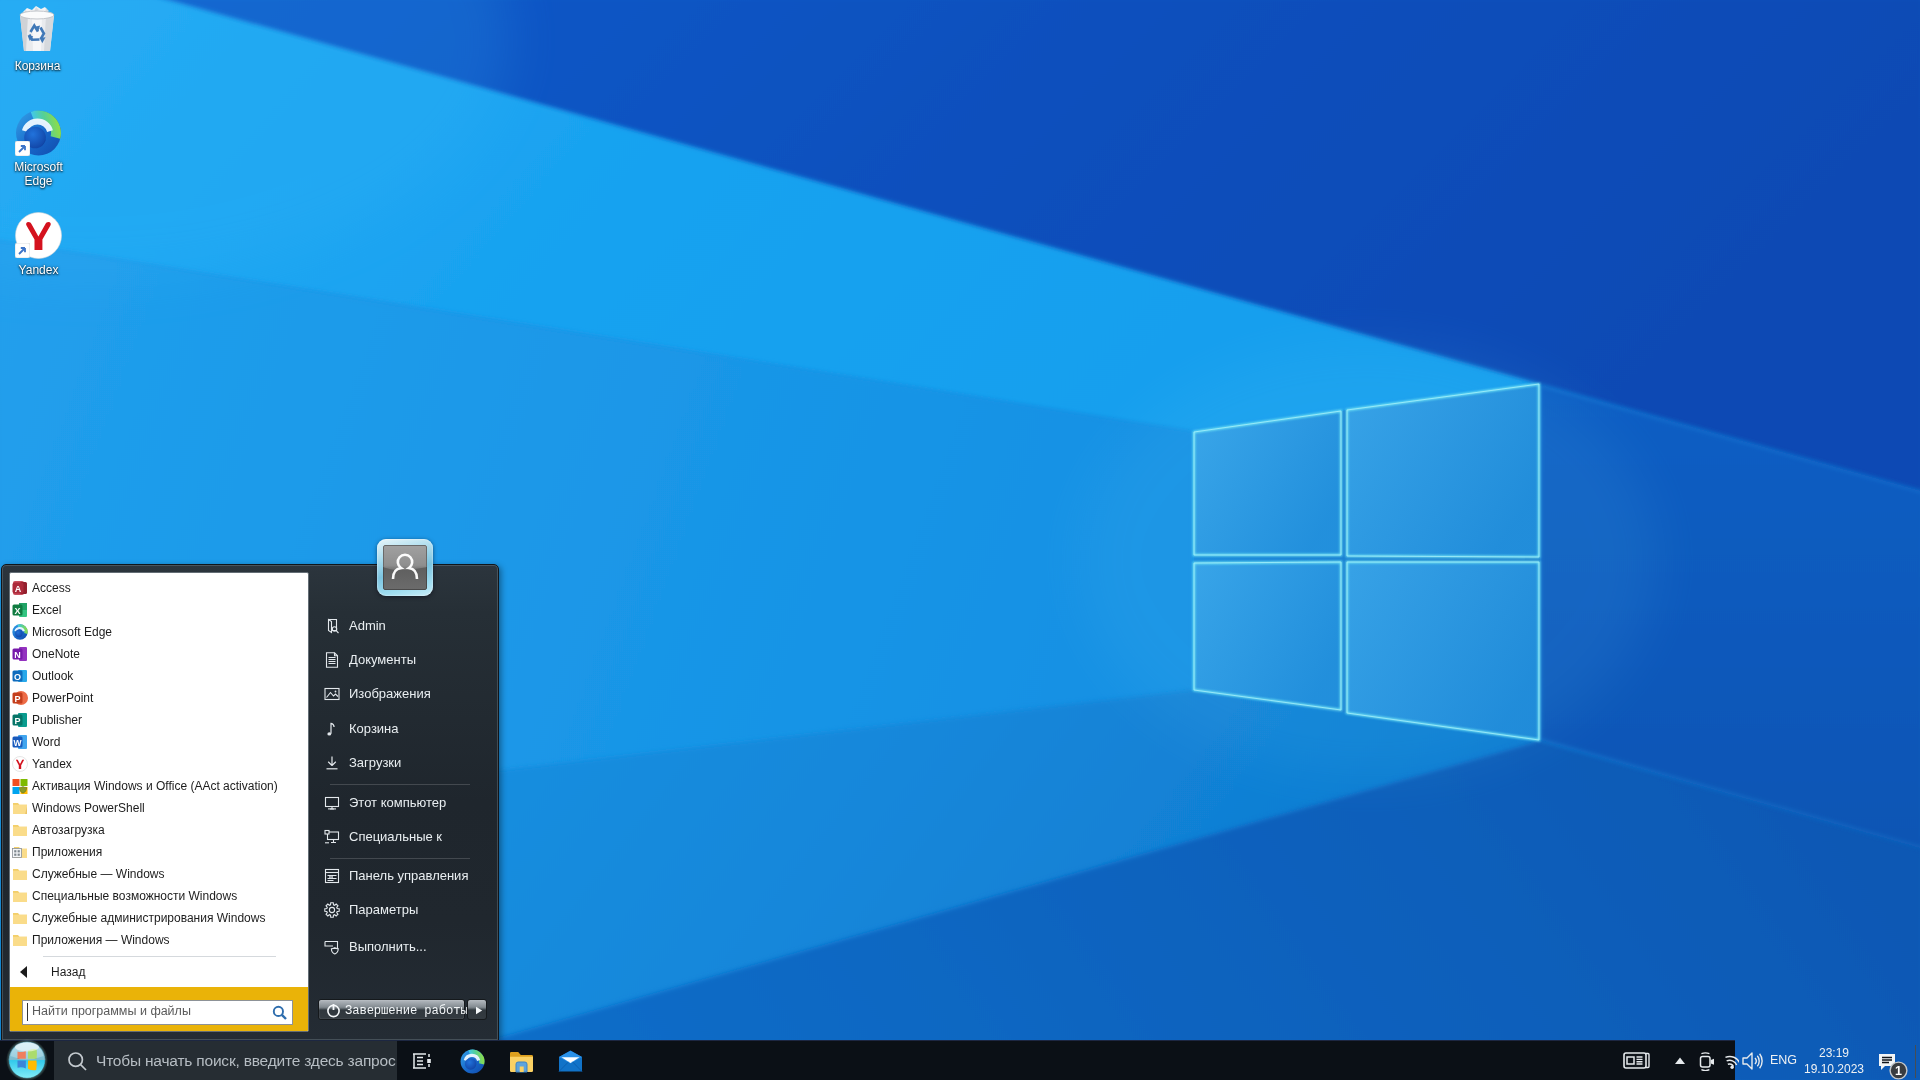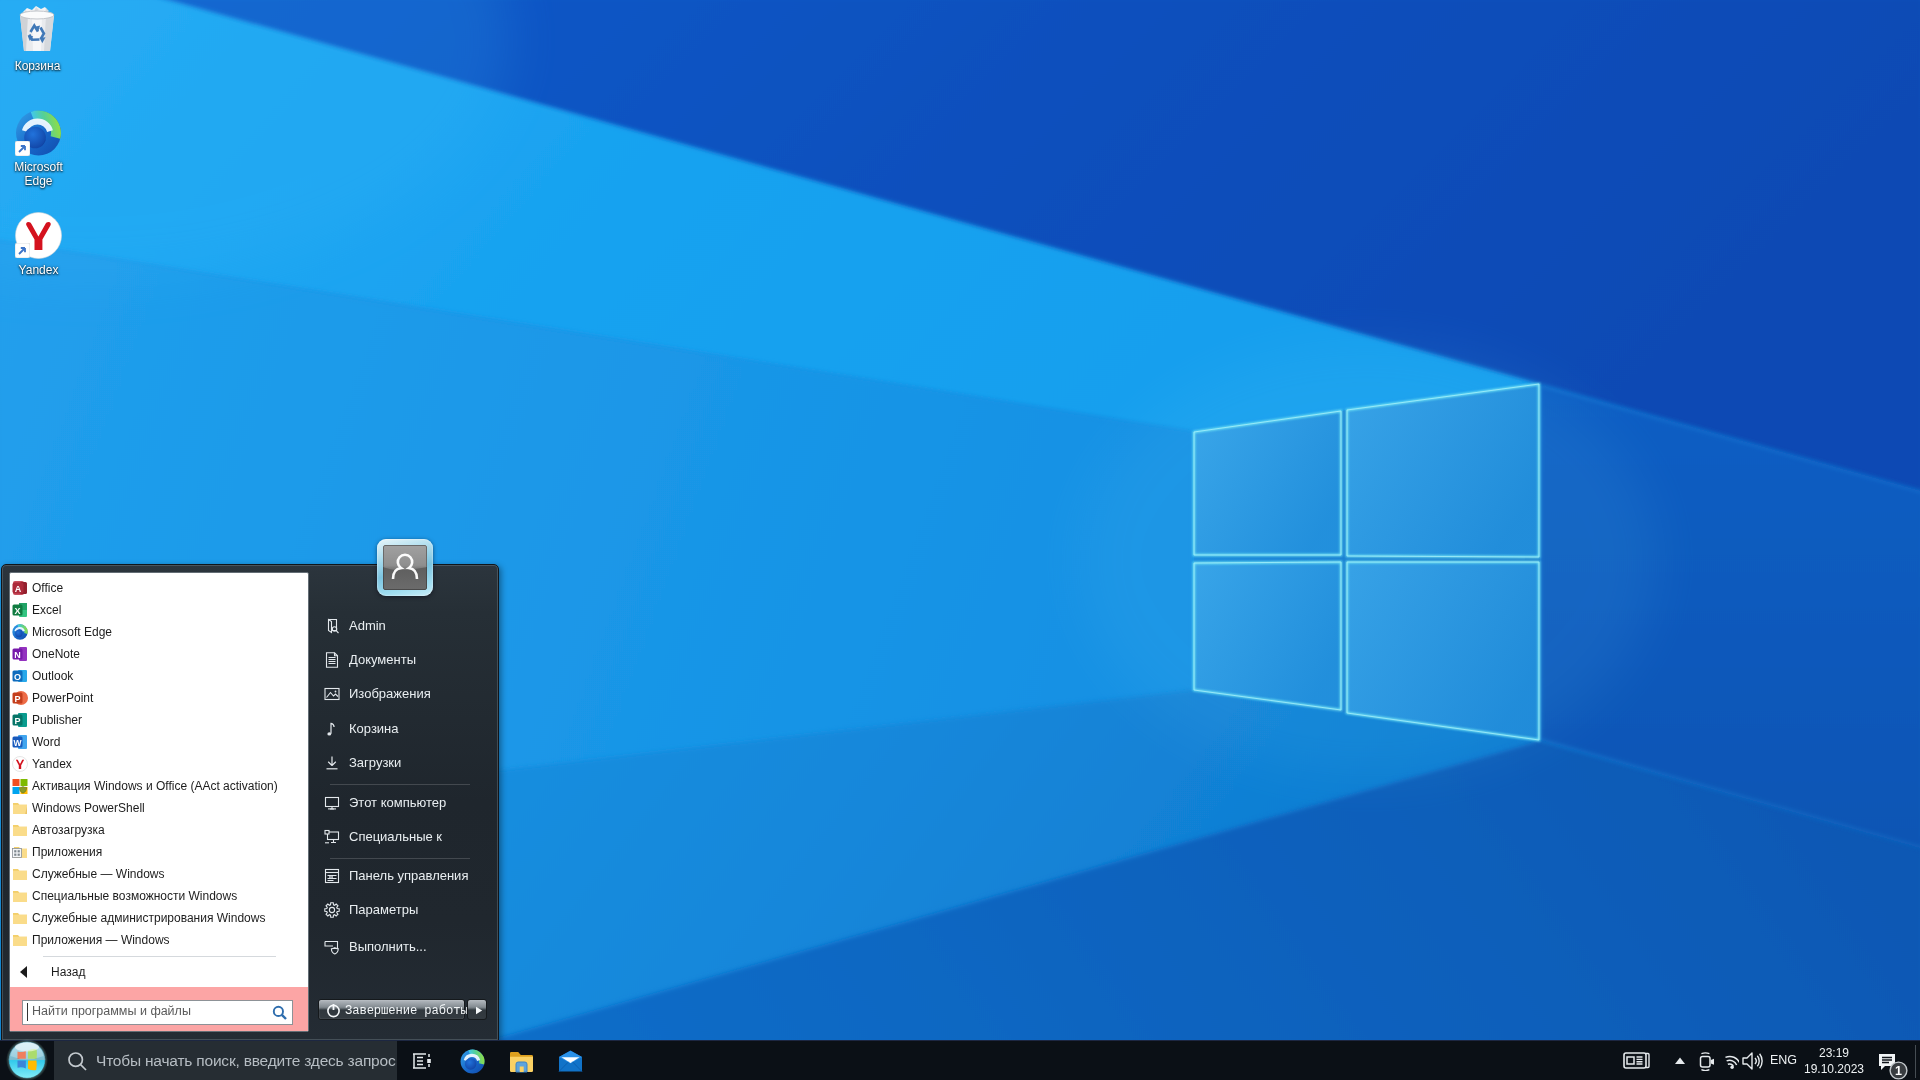--- a/index.html
+++ b/index.html
@@ -8,32 +8,32 @@
   .abs { position:absolute; }
   .dlabel { position:absolute; color:#fff; font-size:12px; text-align:center;
             text-shadow:0 1px 2px rgba(0,0,0,.85), 0 0 3px rgba(0,0,0,.6); line-height:14px; }
   
   #menu { position:absolute; left:1px; top:564px; width:498px; height:477px;
           background:linear-gradient(180deg,#2c353d 0%, #262f36 10%, #1f262d 50%, #20272e 75%, #242c34 100%);
           border:1px solid #10151a; border-radius:5px 5px 0 0;
           box-shadow:inset 0 0 0 1px rgba(130,145,155,.35), 2px 2px 6px rgba(0,0,0,.4); }
   #leftpanel { position:absolute; left:7px; top:7px; width:300px; height:460px;
                background:#fff; border:1px solid #646e76; border-radius:2px; overflow:hidden; }
-  #searchstrip { position:absolute; left:0; bottom:0; width:100%; height:44px; background:#fca5a5; }
+  #searchstrip { position:absolute; left:0; bottom:0; width:100%; height:44px; background:#eab308; }
   .mrow { position:absolute; left:0; width:100%; height:22px; }
   .mrow .mic { position:absolute; left:2px; top:3px; width:16px; height:16px; }
   .mrow .mtx { position:absolute; left:22px; top:0; height:22px; line-height:22px;
                font-size:12px; color:#1c1c1c; white-space:nowrap; }
   .rrow { position:absolute; left:0; width:100%; height:34px;padding-left:48px; }
   .rrow .ric { position:absolute; left:16px; top:9px; width:16px; height:16px; }
   .rrow .rtx { position:absolute; left:41px; top:0; height:34px; line-height:34px;
                font-size:13px; color:#e9eef1; white-space:nowrap; }
   .rsep { position:absolute; left:22px; width:140px; height:1px; background:rgba(255,255,255,.16); }
   
-  #taskbar { position:absolute; left:0; top:1040px; width:1920px; height:40px;
+  #taskbar { position:absolute; left:0; top:1040px; width:1735px; height:40px;
              background:#0b1016; border-top:1px solid #1d2742; }
   #tsearch { position:absolute; left:54px; top:0; width:343px; height:40px; background:#262d33; }
   #tsearch span { position:absolute; left:42px; top:11px; font-size:15.5px; color:#b6bdc3; white-space:nowrap; letter-spacing:-0.2px; }
   .tray { position:absolute; top:0; height:40px; color:#e8ebee; }
 </style>
 </head>
 <body>
 
 <svg id="desk" width="1920" height="1080" viewBox="0 0 1920 1080">
   <defs>
@@ -181,21 +181,21 @@
 
 <div id="menu">
   <div id="leftpanel">
     <div class="mrow" style="top:4px">
       <svg class="mic" viewBox="0 0 16 16">
           <rect x="1" y="1" width="11" height="14" rx="2" fill="#c94f5e"></rect>
           <rect x="8" y="2" width="7" height="12" rx="1.5" fill="#94202e"></rect>
           <rect x="0.5" y="2.5" width="11" height="11" rx="2" fill="#ad2a3a"></rect>
           <text x="6" y="11.5" font-size="9" font-weight="bold" fill="#fff" text-anchor="middle">A</text>
         </svg>
-      <div class="mtx">Office</div>
+      <div class="mtx">Access</div>
     </div>
     <div class="mrow" style="top:26px">
       <svg class="mic" viewBox="0 0 16 16">
           <rect x="7" y="1" width="8" height="14" rx="1" fill="#33c481"></rect>
           <rect x="7" y="1" width="8" height="7" fill="#21a366"></rect>
           <rect x="0.5" y="2.5" width="10" height="11" rx="1.5" fill="#107c41"></rect>
           <text x="5.5" y="11.5" font-size="9" font-weight="bold" fill="#fff" text-anchor="middle">X</text>
         </svg>
       <div class="mtx">Excel</div>
     </div>

